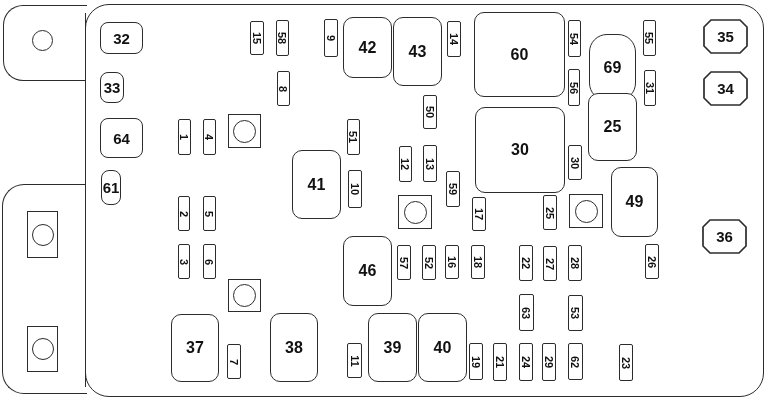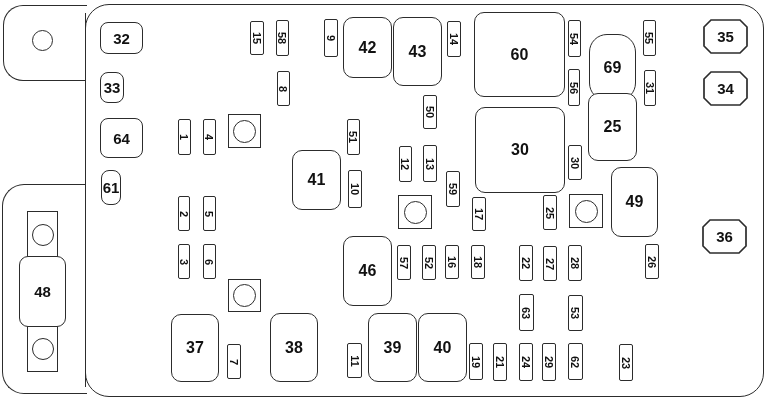--- a/index.html
+++ b/index.html
@@ -138,21 +138,21 @@
       </div>
       <div class="el relay" style="left: 589px; top: 34px; width: 47px; height: 67px; border-radius: 18px;">
         <span class="lbl">69</span>
       </div>
       <div class="el relay" style="left: 588px; top: 93px; width: 49px; height: 68px;">
         <span class="lbl">25</span>
       </div>
       <div class="el relay" style="left: 475px; top: 107px; width: 90px; height: 86px;">
         <span class="lbl">30</span>
       </div>
-      <div class="el relay" style="left: 292px; top: 150px; width: 49px; height: 60px;">
+      <div class="el relay" style="left: 292px; top: 150px; width: 49px; height: 69px;">
         <span class="lbl">41</span>
       </div>
       <div class="el relay" style="left: 611px; top: 167px; width: 47px; height: 70px;">
         <span class="lbl">49</span>
       </div>
       <div class="el relay" style="left: 343px; top: 236px; width: 49px; height: 70px;">
         <span class="lbl">46</span>
       </div>
       <div class="el relay" style="left: 171px; top: 314px; width: 48px; height: 68px;">
         <span class="lbl">37</span>
@@ -178,23 +178,20 @@
       <div class="el socket" style="left: 569px; top: 194px; width: 34px; height: 34px;">
         <div class="socket-circle"></div>
       </div>
       <div class="el megafuse" style="left: 19px; top: 211px; width: 47px; height: 161px;">
         <div class="mega-term top">
           <div class="mega-circle"></div>
         </div>
         <div class="mega-term bottom">
           <div class="mega-circle"></div>
         </div>
-        <div class="mega-body">
-          <span class="lbl">48</span>
-        </div>
       </div>
       <div class="el fuse" style="left: 250px; top: 21px; width: 14px; height: 34px;">
         <span class="lbl">15</span>
       </div>
       <div class="el fuse" style="left: 276px; top: 20px; width: 13px; height: 36px;">
         <span class="lbl">58</span>
       </div>
       <div class="el fuse" style="left: 324px; top: 19px; width: 14px; height: 38px;">
         <span class="lbl">9</span>
       </div>

